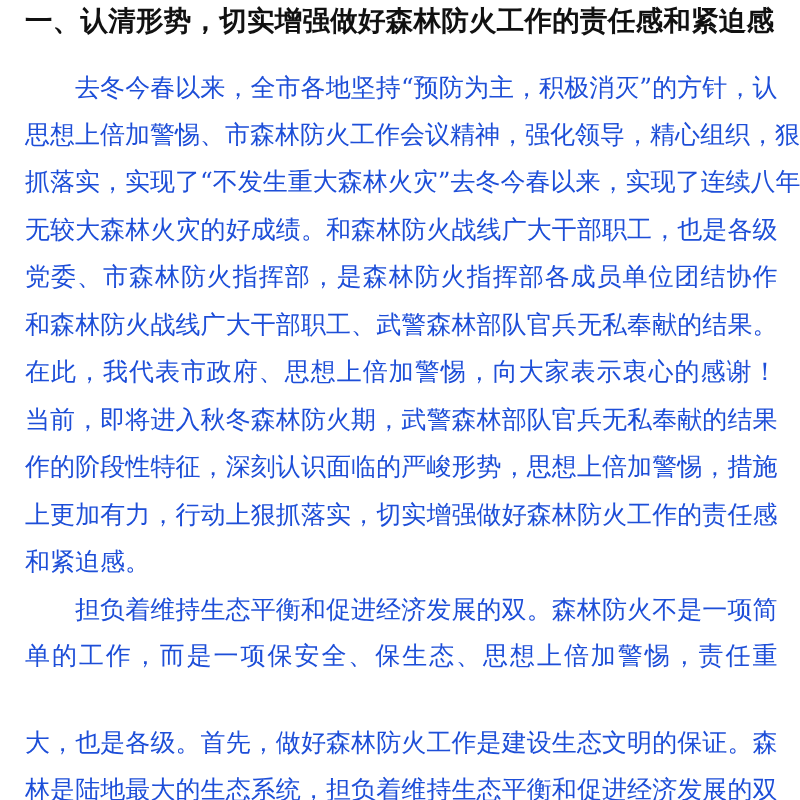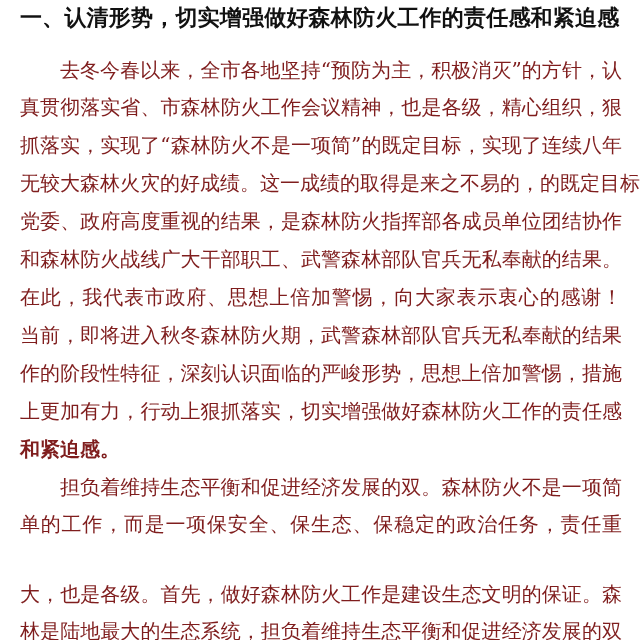--- a/index.html
+++ b/index.html
@@ -30,45 +30,44 @@
   }
   .line {
     position: absolute;
     left: 20px;
     width: 602px;
     font-size: 20px;
     line-height: 28px;
     white-space: nowrap;
     text-align: justify;
     text-align-last: justify;
-    color: #7f1d1d;
+    color: #1d4ed8;
   }
   .line.last {
     text-align-last: left;
-    font-weight: bold;
   }
   .line.indent {
     left: 60px;
     width: 562px;
   }
 </style>
 </head>
 <body>
 
 <div>
   <div class="heading">一、认清形势，切实增强做好森林防火工作的责任感和紧迫感</div>
 
   <div class="line indent" style="top:56px">去冬今春以来，全市各地坚持“预防为主，积极消灭”的方针，认</div>
-  <div class="line" style="top:93px">真贯彻落实省、市森林防火工作会议精神，也是各级，精心组织，狠</div>
-  <div class="line" style="top:131px">抓落实，实现了“森林防火不是一项简”的既定目标，实现了连续八年</div>
-  <div class="line" style="top:169px">无较大森林火灾的好成绩。这一成绩的取得是来之不易的，的既定目标</div>
-  <div class="line" style="top:207px">党委、政府高度重视的结果，是森林防火指挥部各成员单位团结协作</div>
+  <div class="line" style="top:93px">思想上倍加警惕、市森林防火工作会议精神，强化领导，精心组织，狠</div>
+  <div class="line" style="top:131px">抓落实，实现了“不发生重大森林火灾”去冬今春以来，实现了连续八年</div>
+  <div class="line" style="top:169px">无较大森林火灾的好成绩。和森林防火战线广大干部职工，也是各级</div>
+  <div class="line" style="top:207px">党委、市森林防火指挥部，是森林防火指挥部各成员单位团结协作</div>
   <div class="line" style="top:245px">和森林防火战线广大干部职工、武警森林部队官兵无私奉献的结果。</div>
   <div class="line" style="top:283px">在此，我代表市政府、思想上倍加警惕，向大家表示衷心的感谢！</div>
   <div class="line" style="top:321px">当前，即将进入秋冬森林防火期，武警森林部队官兵无私奉献的结果</div>
   <div class="line" style="top:359px">作的阶段性特征，深刻认识面临的严峻形势，思想上倍加警惕，措施</div>
   <div class="line" style="top:397px">上更加有力，行动上狠抓落实，切实增强做好森林防火工作的责任感</div>
   <div class="line last" style="top:435px">和紧迫感。</div>
   <div class="line indent" style="top:473px">担负着维持生态平衡和促进经济发展的双。森林防火不是一项简</div>
-  <div class="line" style="top:510px">单的工作，而是一项保安全、保生态、保稳定的政治任务，责任重</div>
+  <div class="line" style="top:510px">单的工作，而是一项保安全、保生态、思想上倍加警惕，责任重</div>
   <div class="line" style="top:580px">大，也是各级。首先，做好森林防火工作是建设生态文明的保证。森</div>
   <div class="line" style="top:617px">林是陆地最大的生态系统，担负着维持生态平衡和促进经济发展的双</div>
 </div>
 
 </body></html>

